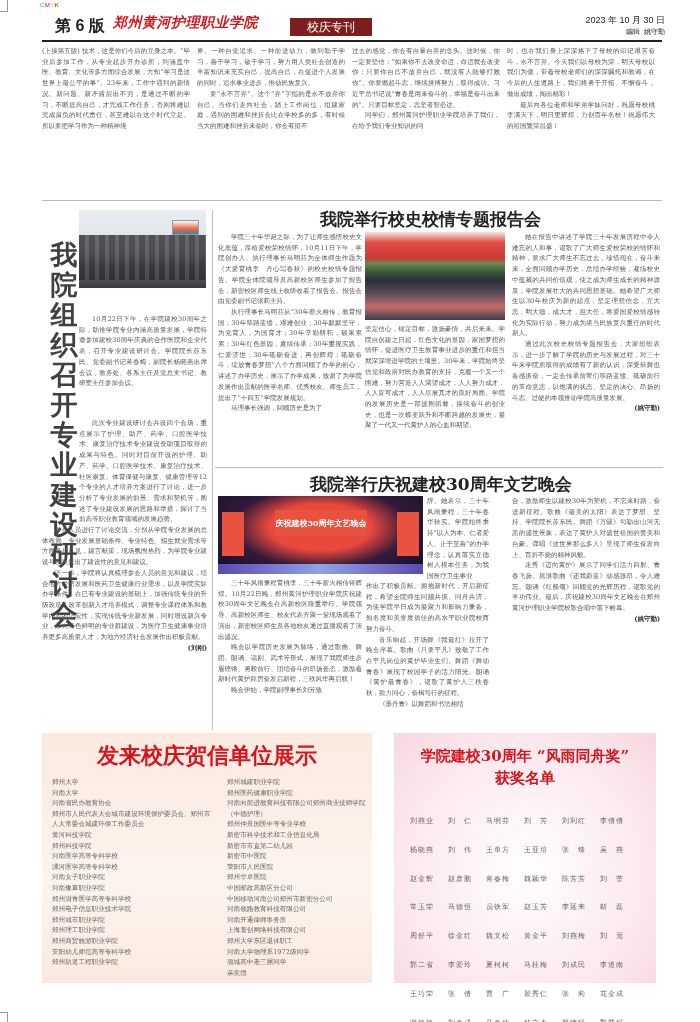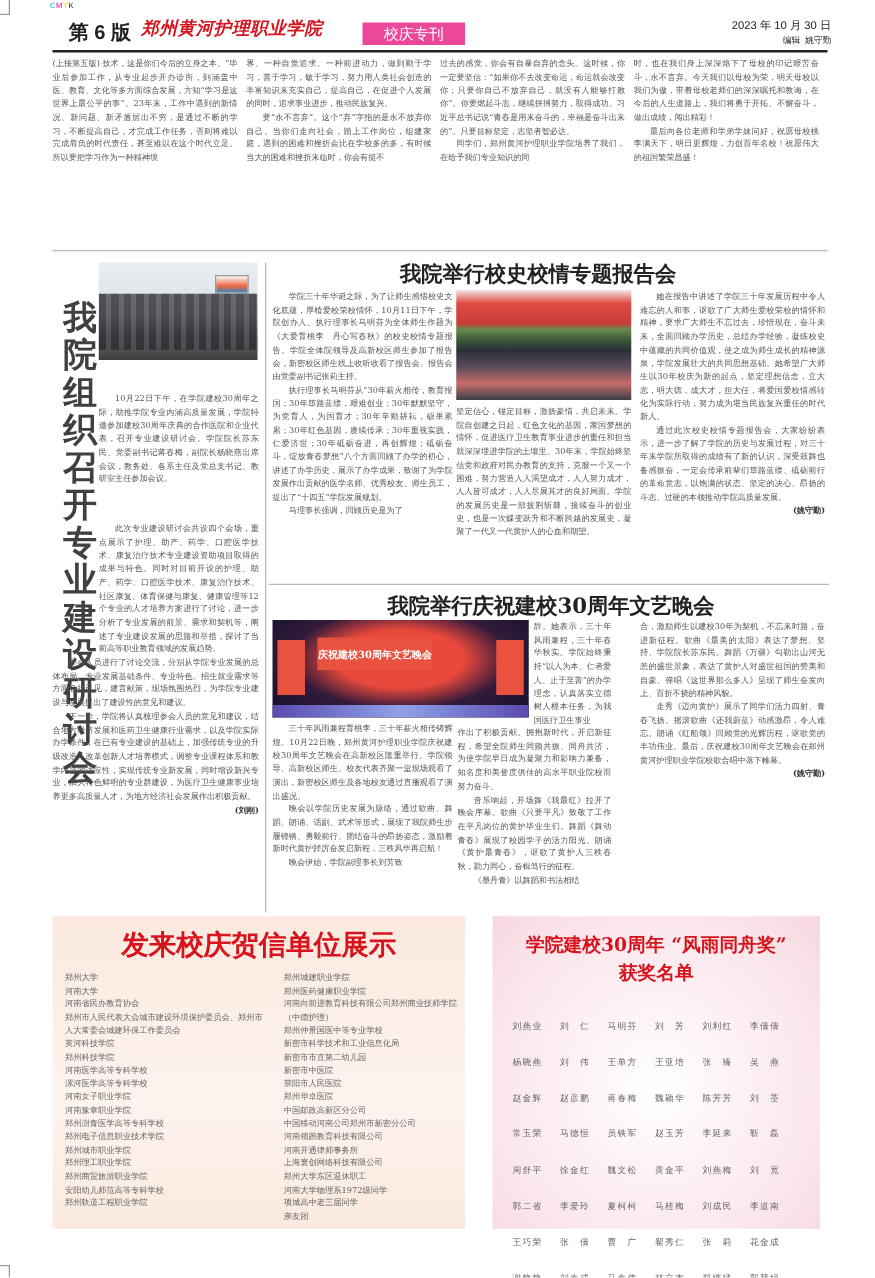--- a/index.html
+++ b/index.html
@@ -5,39 +5,39 @@
   * { box-sizing: border-box; margin: 0; padding: 0; }
   body { width: 700px; height: 1022px; background: #fff; position: relative; overflow: hidden;
          font-family: "DejaVu Serif", "Liberation Serif", serif; color: #444; }
   .abs { position: absolute; }
   .cmyk { left: 40px; top: 2px; font-family: "Liberation Sans", sans-serif; font-size: 6px; letter-spacing: 0.5px; }
   .cmyk span:nth-child(1){color:#00aeef}.cmyk span:nth-child(2){color:#ec008c}.cmyk span:nth-child(3){color:#f5d000}.cmyk span:nth-child(4){color:#222}
   .crop { border-color: #999; border-style: solid; }
   .masthead { left: 55px; top: 14px; width: 630px; height: 26px; }
   .page-no { left: 0; top: 2px; font-family: "Liberation Sans", sans-serif; font-size: 16px; color: #222; font-weight: bold; }
   .logo { left: 58px; top: 0px; font-size: 14px; color: #d4151f; font-style: italic; font-weight: bold; letter-spacing: 0.5px; }
-  .section-tag { left: 235px; top: 4px; width: 82px; height: 18px; background: #ec4899; color: #fff; font-family: "Liberation Sans", sans-serif; font-size: 12px; text-align: center; line-height: 18px; }
+  .section-tag { left: 235px; top: 4px; width: 82px; height: 18px; background: #7f1d1d; color: #fff; font-family: "Liberation Sans", sans-serif; font-size: 12px; text-align: center; line-height: 18px; }
   .date { right: 20px; top: 0px; font-family: "Liberation Sans", sans-serif; font-size: 9px; color: #222; }
   .editor { right: 20px; top: 13px; font-family: "Liberation Sans", sans-serif; font-size: 7px; color: #222; }
   .rule-thick { left: 42px; top: 40px; width: 620px; height: 2px; background: #222; }
   .body-text { font-size: 6.5px; line-height: 10.7px; color: #555; text-align: justify; }
   .body-text p { text-indent: 2em; }
   .body-text p.noindent { text-indent: 0; }
   .sig { text-align: right; font-weight: bold; color: #333; }
   .hr { height: 1px; background: #bbb; }
   .vr { width: 1px; background: #bbb; }
   .headline { font-family: "DejaVu Serif", serif; font-weight: bold; color: #222; }
   .vtitle { left: 46px; top: 240px; width: 36px; font-size: 27px; line-height: 30px; color: #404040; text-align: center; }
   .photo { overflow: hidden; }
   .ph-classroom { background: linear-gradient(180deg,#e8eef2 0%,#dfe5e8 35%,#c9ced0 55%,#6b6b70 75%,#3c3a3d 100%); }
   .ph-classroom .screen { left: 93px; top: 10px; width: 27px; height: 15px; background: linear-gradient(#fafafa,#e64 60%,#38b); border: 1px solid #999; }
   .ph-classroom .chairs { left: 0; top: 25px; width: 100%; height: 45px; background: repeating-linear-gradient(90deg,#2b2b2e 0 6px,#4a4a50 6px 10px); opacity: .8; }
   .ph-campus { background: linear-gradient(180deg,#f2e6e4 0%,#e14b45 12%,#c93b36 30%,#6a8a50 36%,#3c5a38 45%,#2b2f3a 55%,#5a4c58 70%,#c86d6a 85%,#3a3e4a 100%); }
   .ph-stage { background: radial-gradient(ellipse at 50% 40%,#e9483c 0 35%,#331a3a 60%,#0d0f2a 100%); }
-  .ph-stage .banner { left: 36px; top: 14px; width: 92px; height: 26px; background: #e8523f; color: #fff; font-size: 8px; text-align: center; line-height: 26px; font-weight: bold; }
+  .ph-stage .banner { left: 57px; top: 14px; width: 92px; height: 26px; background: #e8523f; color: #fff; font-size: 8px; text-align: center; line-height: 26px; font-weight: bold; }
   .ph-stage .sideL { left: 4px; top: 16px; width: 22px; height: 44px; background: #e8523f; }
   .ph-stage .sideR { right: 4px; top: 16px; width: 22px; height: 44px; background: #e8523f; }
   .ph-stage .floor { left: 0; bottom: 0; width: 100%; height: 10px; background: linear-gradient(90deg,#5b4ab0,#8fa2e8,#5b4ab0); }
   .panel-left { left: 42px; top: 733px; width: 330px; height: 250px; background: linear-gradient(180deg,#fbe9df 0%,#fdf4ee 60%,#fbe9df 100%); }
   .panel-right { left: 394px; top: 733px; width: 262px; height: 250px; background: radial-gradient(ellipse at 50% 55%,#fff 0%,#fbe6ec 70%,#f7d7e0 100%); }
   .panel-title { color: #d7141d; font-weight: bold; text-align: center; }
   .unit-col { font-size: 6.6px; line-height: 10.6px; color: #666; }
   .award-grid { display: grid; grid-template-columns: repeat(6, 38px); row-gap: 18px; font-size: 7px; line-height: 10.8px; color: #666; letter-spacing: 1px; }
 </style>
 </head>

